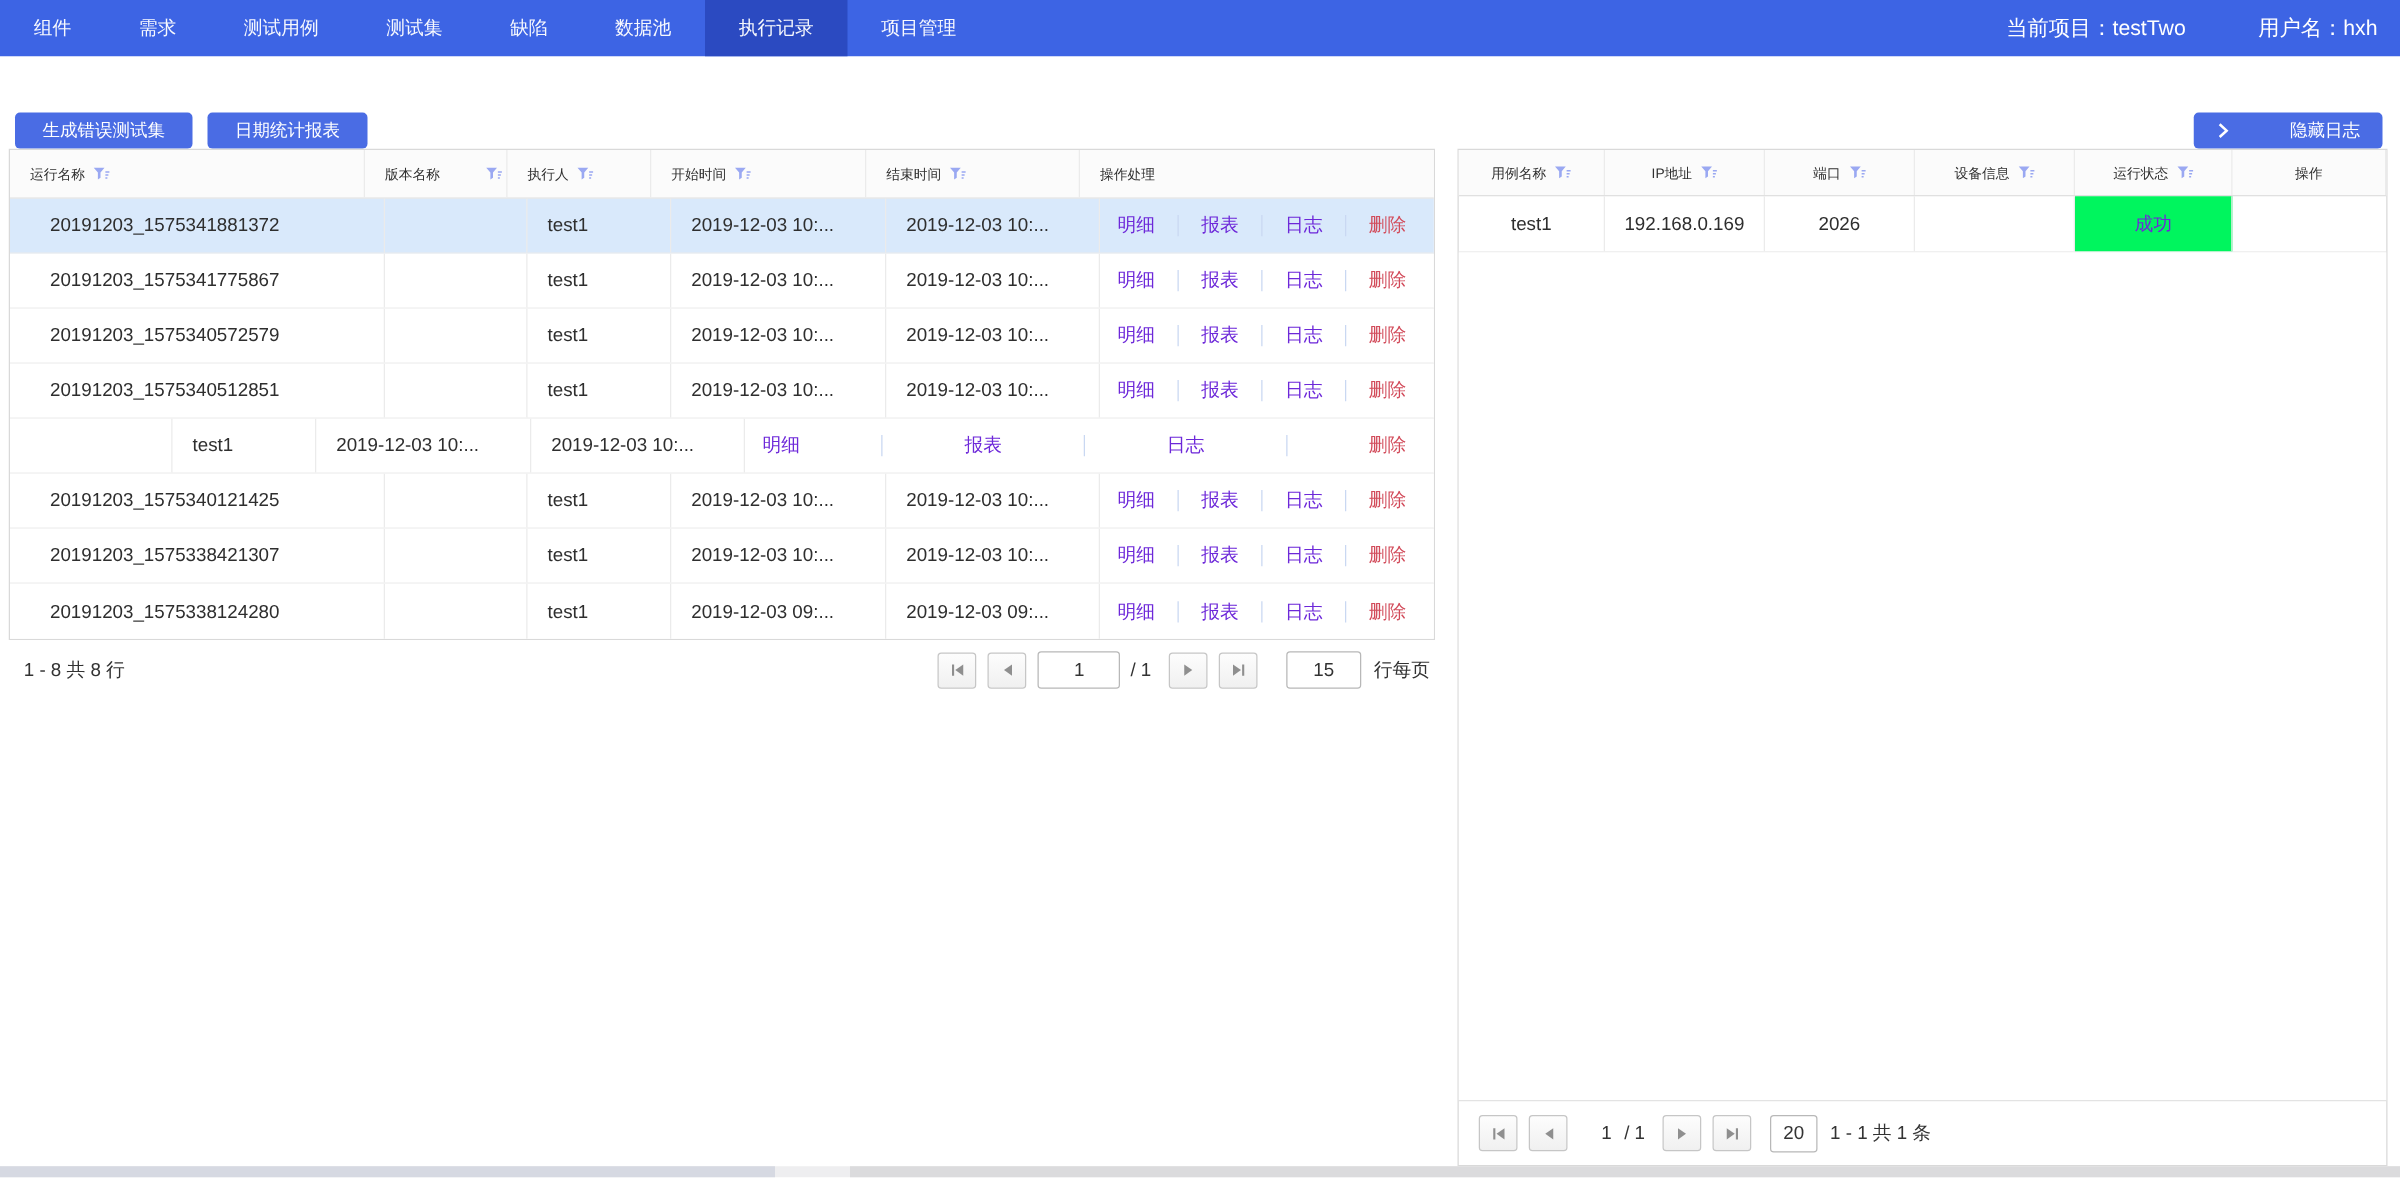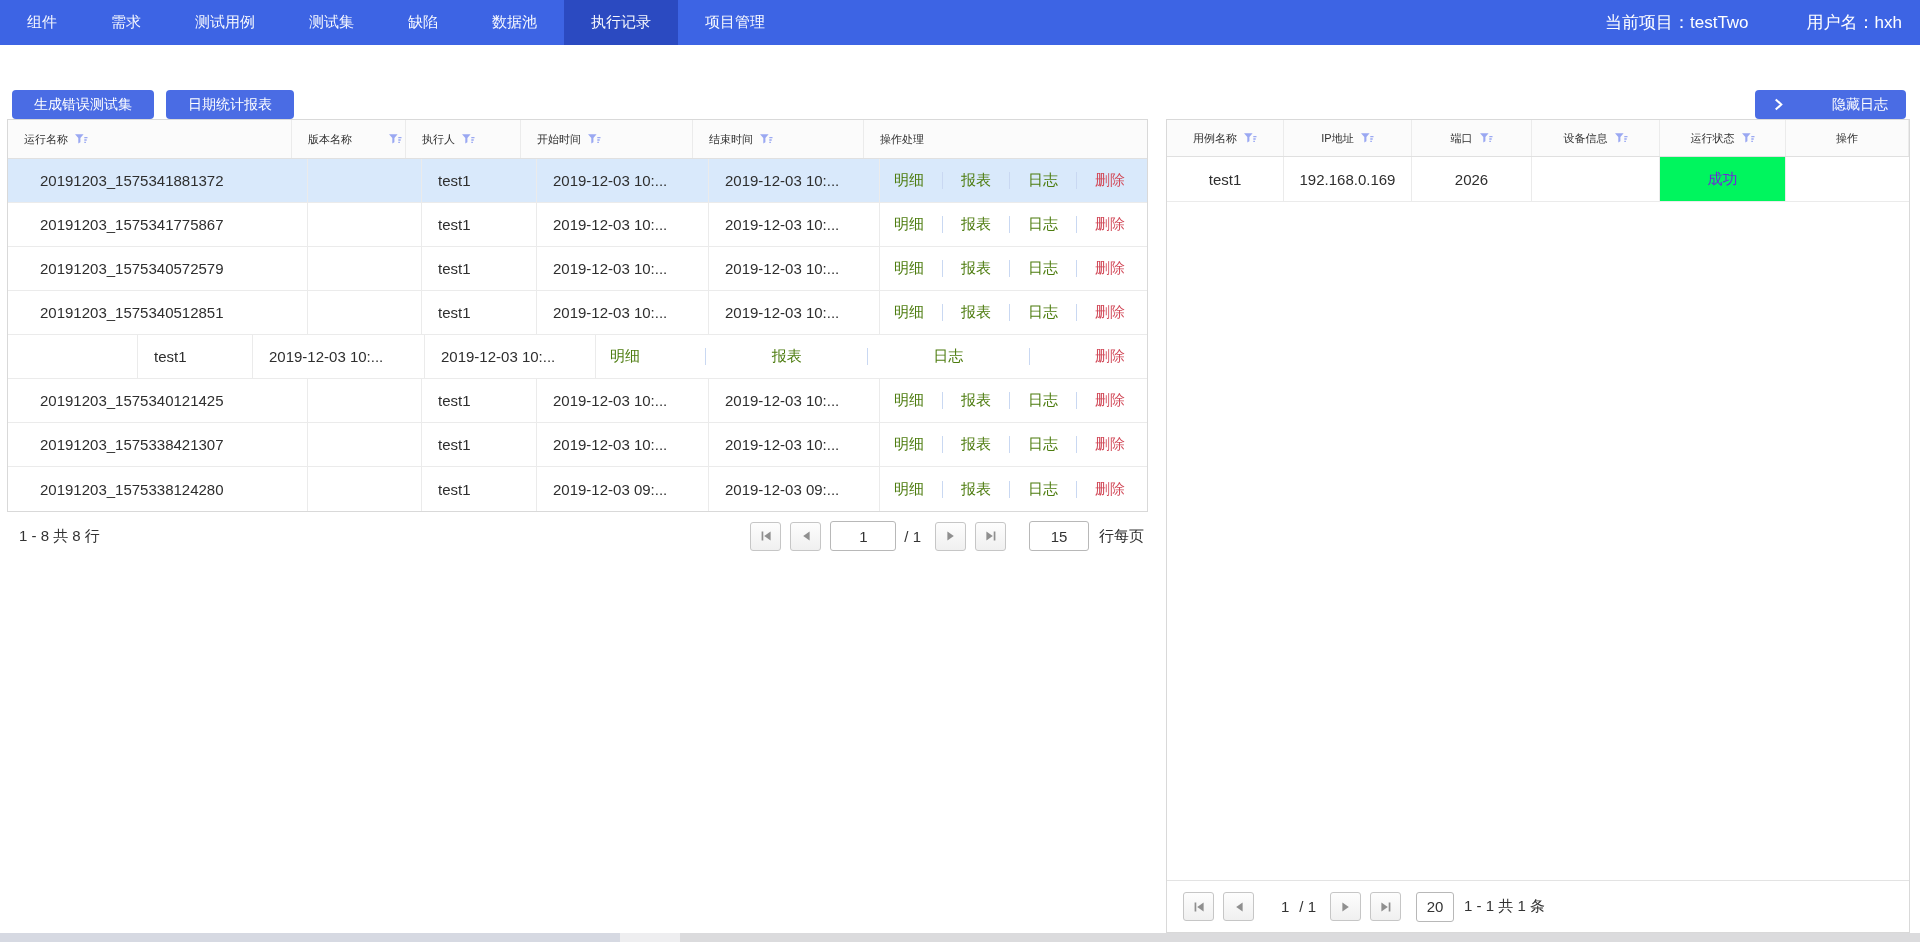--- a/index.html
+++ b/index.html
@@ -65,21 +65,21 @@
 
   
   .col-name  { width:284px; }
   .col-ver   { width:114px;gap:36px; }
   .col-exec  { width:115px; }
   .col-start { width:172px; }
   .col-end   { width:171px; }
   .col-ops   { flex:1; }
 
   .ops-cell { display:flex; align-items:center; justify-content:space-between; padding:0 22px 0 14px; }
-  .oplink { font-size:15px; color:#4d7c0f; text-decoration:none; cursor:pointer; }
+  .oplink { font-size:15px; color:#6d28d9; text-decoration:none; cursor:pointer; }
   .oplink.danger { color:#d24b5a; }
   .opsep { width:1px; height:17px; background:#c9d8f2; }
 
   
   .ficon { width:14px; height:13px; flex:0 0 auto; cursor:pointer; }
 
   
   .pgrow { display:flex; align-items:center; height:48px; font-size:15px; color:#333; }
   .runs-pg { padding:0 0 0 12px; }
   .runs-pg .spacer { flex:1; }

